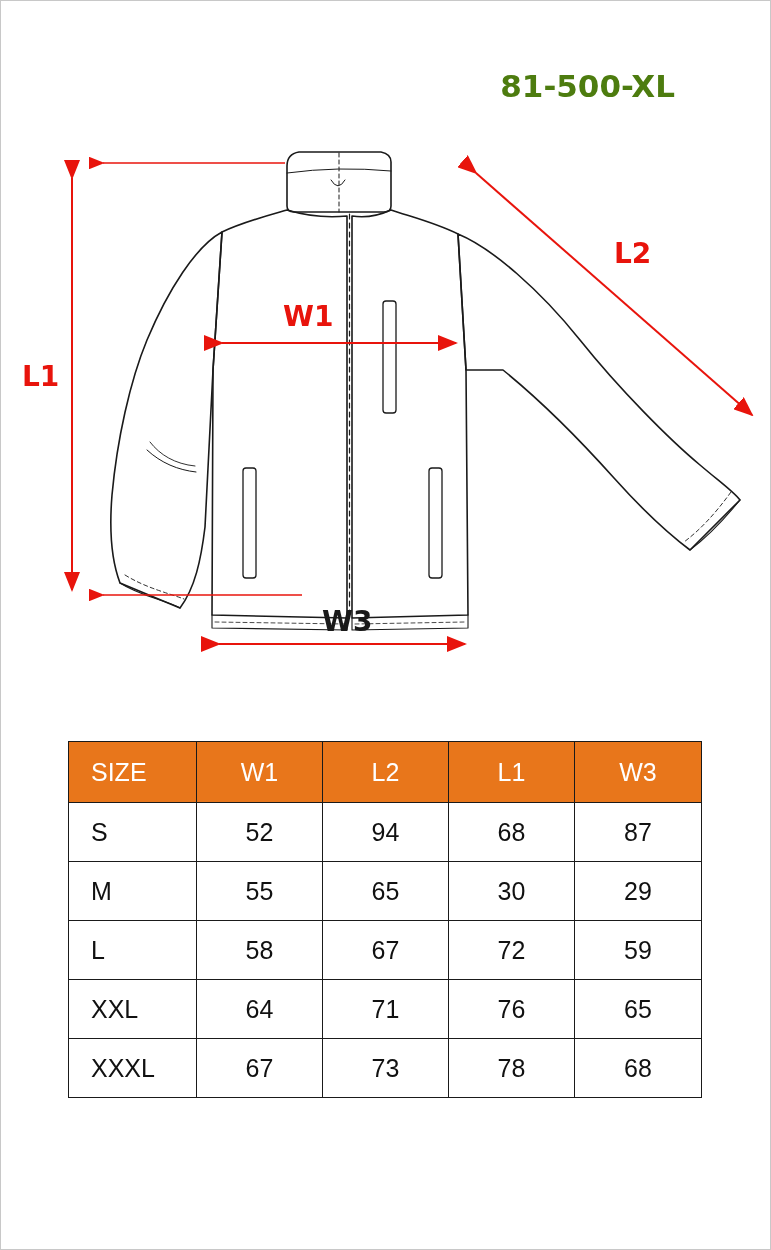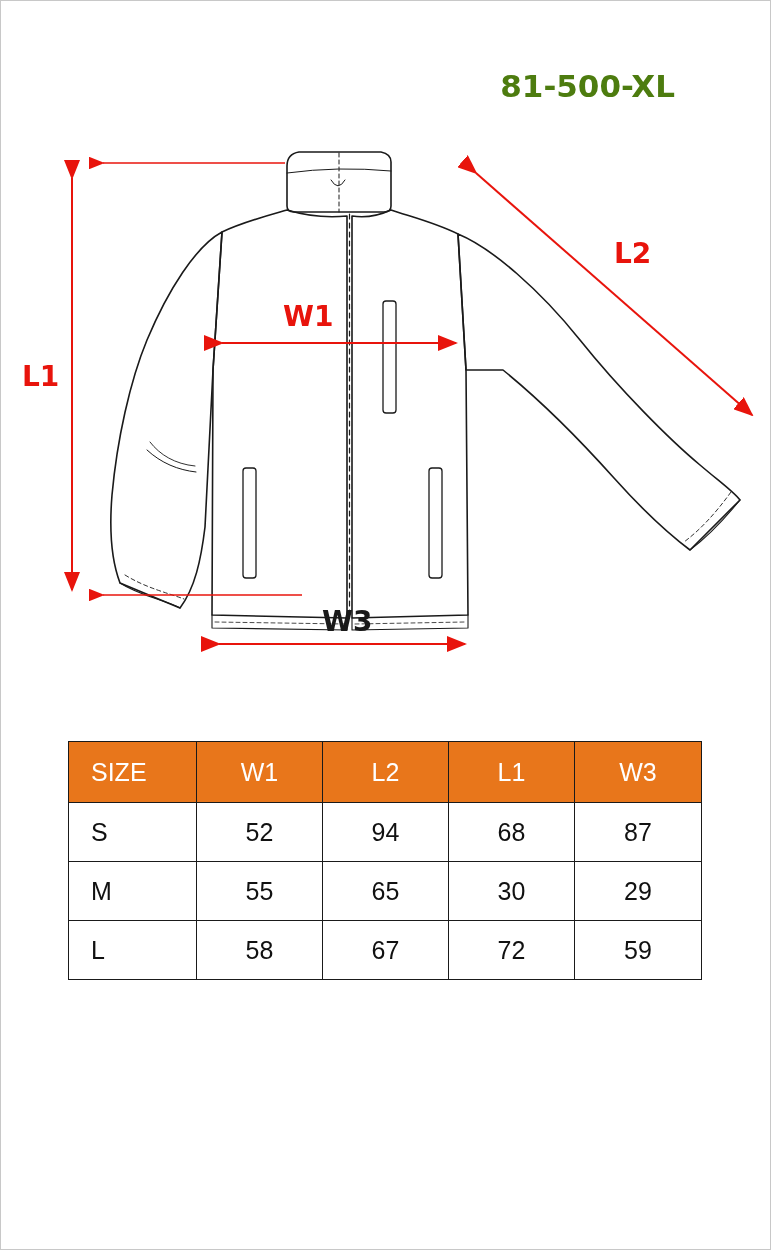--- a/index.html
+++ b/index.html
@@ -225,14 +225,28 @@
       <td>30</td>
       <td>29</td>
     </tr>
     <tr>
       <td class="first-col">L</td>
       <td>58</td>
       <td>67</td>
       <td>72</td>
       <td>59</td>
     </tr>
+    <tr>
+      <td class="first-col">XXL</td>
+      <td>64</td>
+      <td>71</td>
+      <td>76</td>
+      <td>65</td>
+    </tr>
+    <tr>
+      <td class="first-col">XXXL</td>
+      <td>67</td>
+      <td>73</td>
+      <td>78</td>
+      <td>68</td>
+    </tr>
   </tbody>
 </table>
 
 </body></html>

